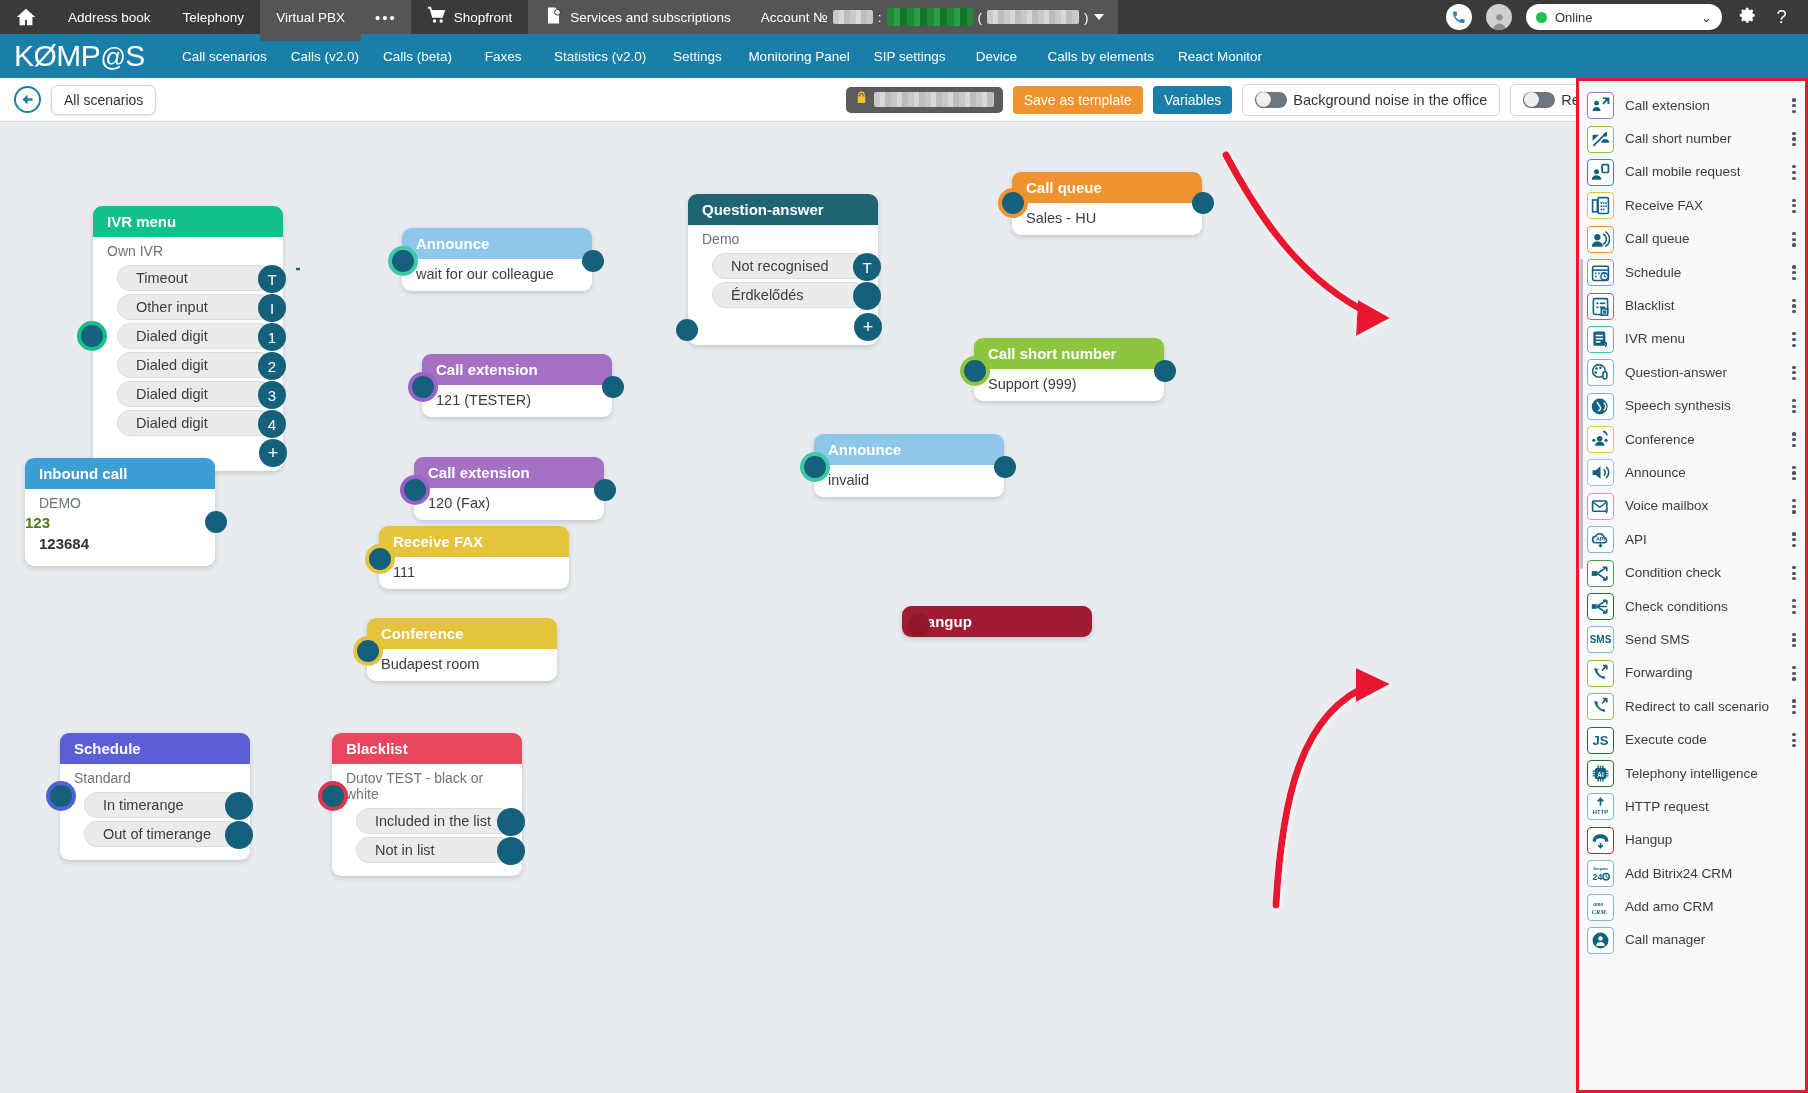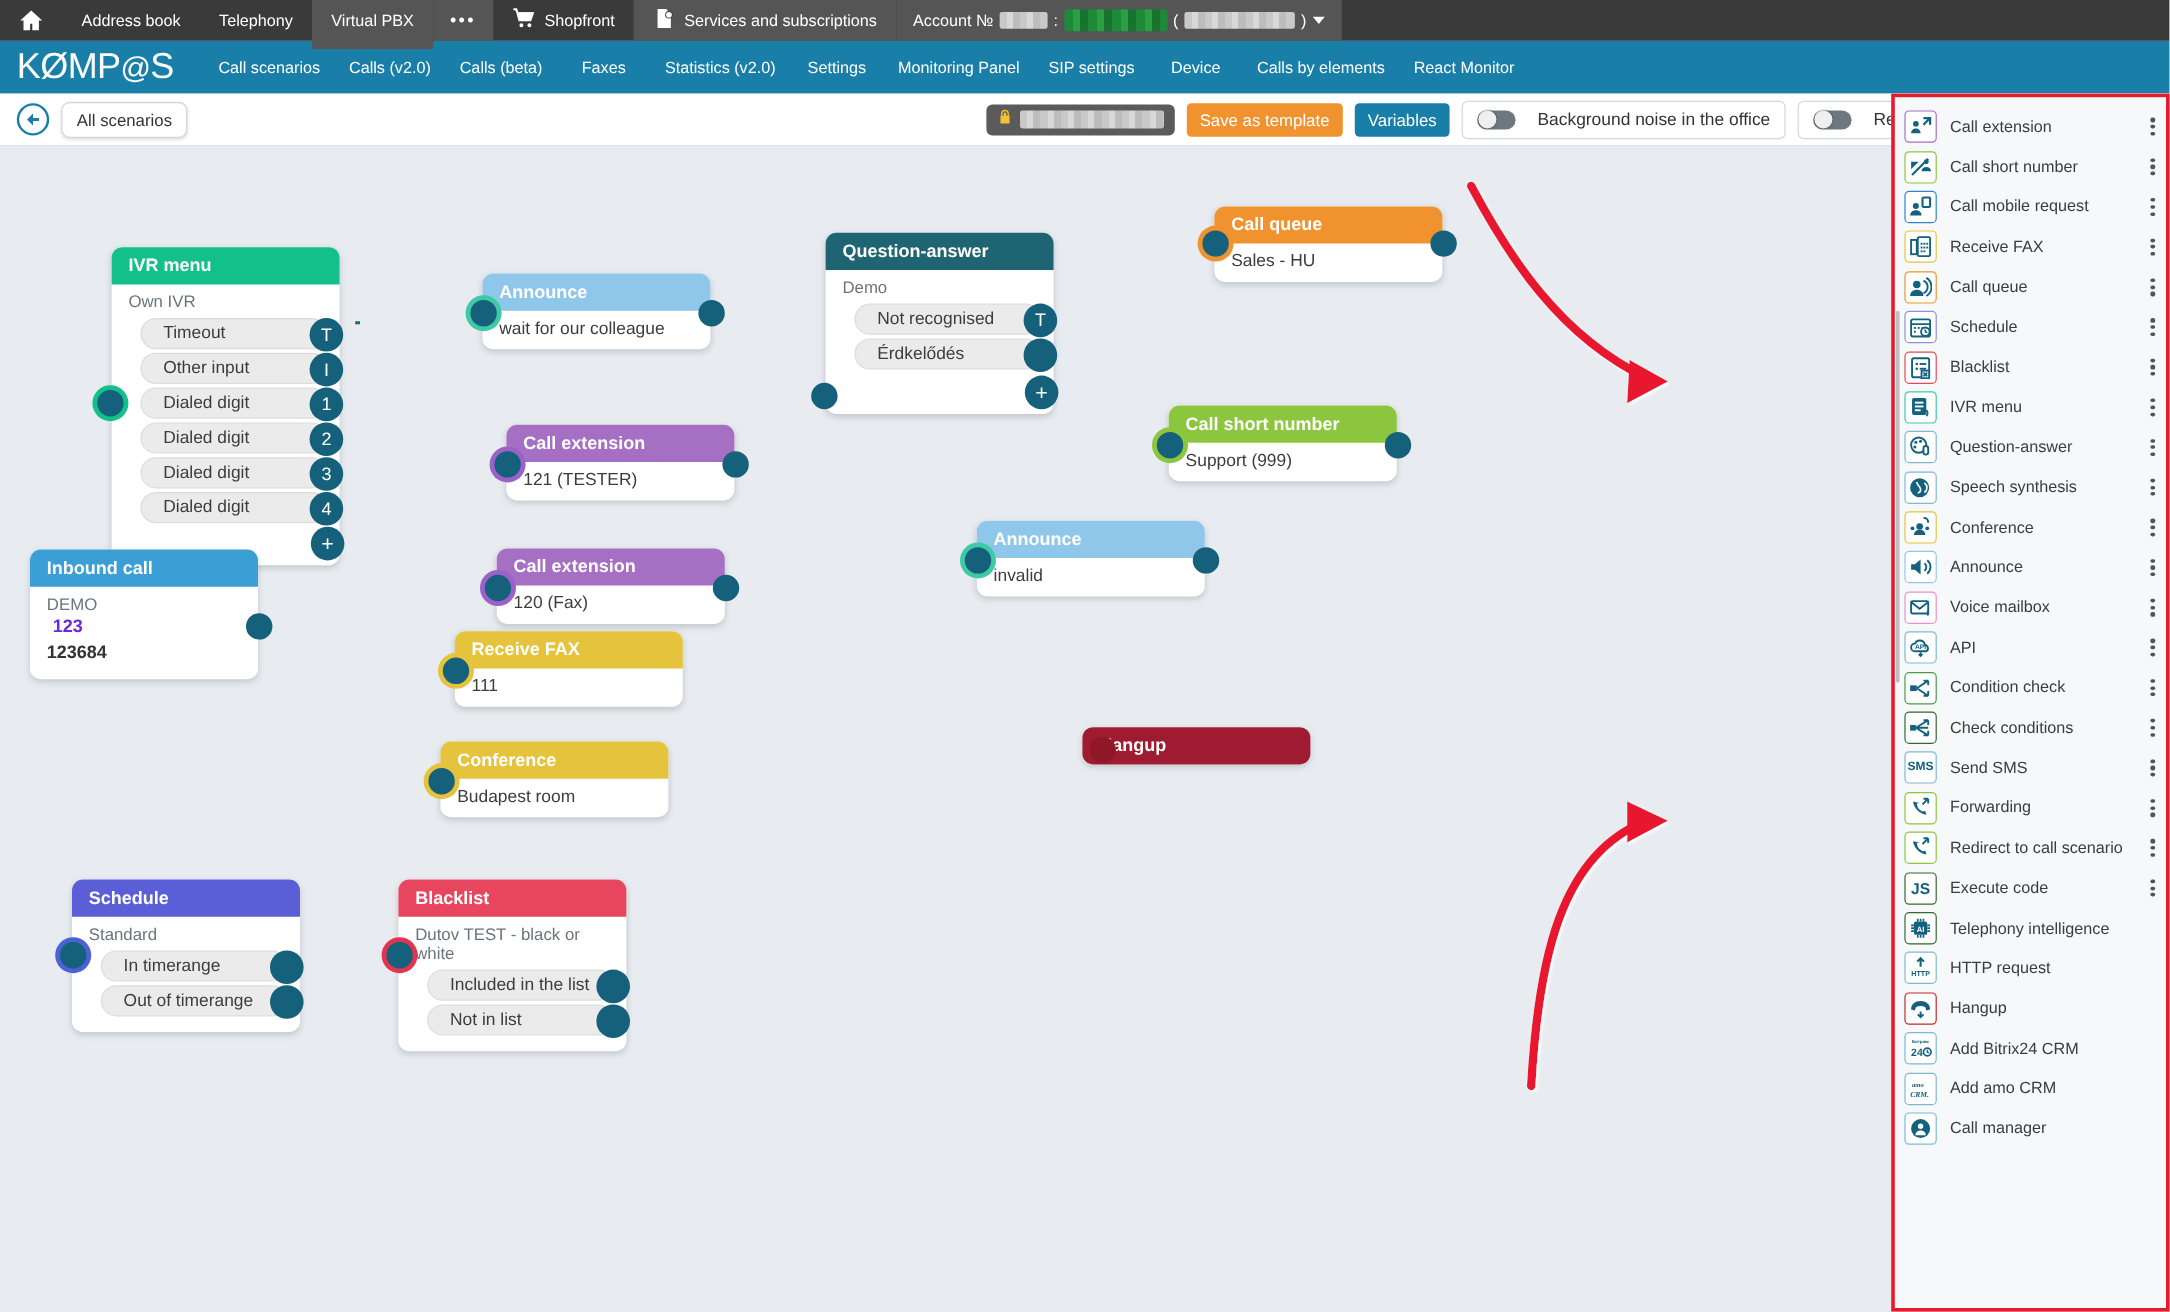--- a/index.html
+++ b/index.html
@@ -54,21 +54,21 @@
              border-bottom:1px solid #d6dbe0; position:relative;}
   .back-circ { width:27px;height:27px;border-radius:50%;border:2px solid #1a7fa8;display:flex;align-items:center;justify-content:center;cursor:pointer;}
   .back-circ svg{width:15px;height:15px;fill:#1a7fa8;}
   .pill-white { background:#fff;border:1px solid #cfd6dc;border-radius:7px;height:30px;display:flex;align-items:center;
                 padding:0 12px;font-size:14px;color:#333; }
   .tb-spacer { flex:1; }
   .lock-pill { background:#5b5b5b;border-radius:5px;height:26px;display:flex;align-items:center;gap:6px;padding:0 9px;}
   .lock-pill svg{width:13px;height:15px;fill:#f2c230;}
   .btn-orange { background:#f0932f;color:#fff;border:none;border-radius:4px;height:28px;padding:0 11px;font-size:14px;cursor:pointer;font-family:inherit;}
   .btn-blue { background:#1a7fa8;color:#fff;border:none;border-radius:4px;height:28px;padding:0 11px;font-size:14px;cursor:pointer;font-family:inherit;}
-  .switch-box { border:1px solid #d2d8dd;border-radius:5px;height:32px;display:flex;align-items:center;gap:18px;padding:0 12px;font-size:14.5px;color:#333;cursor:pointer;}
+  .switch-box { border:1px solid #d2d8dd;border-radius:5px;height:32px;display:flex;align-items:center;gap:6px;padding:0 12px;font-size:14.5px;color:#333;cursor:pointer;}
   .sw { width:32px;height:16px;border-radius:8px;background:#6d7780;position:relative;flex:0 0 auto;}
   .sw:before{content:"";position:absolute;width:15px;height:15px;border-radius:50%;background:#efefef;top:0.5px;left:1px;box-shadow:0 0 2px rgba(0,0,0,.4);}
   .zoom-sel { border:1px solid #d2d8dd;border-radius:5px;height:30px;width:76px;display:flex;align-items:center;
               justify-content:space-between;padding:0 8px;color:#9aa1a8;font-size:14px;cursor:pointer;}
 
   
   #canvas { position:absolute; left:0; top:122px; width:1575px; height:971px; background:#e8ecf0; overflow:hidden; }
   #edges { position:absolute;inset:0; }
 
   .node { position:absolute; border-radius:9px; background:#fff; box-shadow:0 2px 5px rgba(60,70,80,.22);}
@@ -153,20 +153,48 @@
   <div class="tb-account">
     <span>Account №</span>
     <span class="blurbox" style="width:40px"></span>
     <span>:</span>
     <span class="blurbox green" style="width:86px;height:18px"></span>
     <span>(</span>
     <span class="blurbox" style="width:92px"></span>
     <span>)</span>
     <span class="caret-dn"></span>
   </div>
+  <div class="tb-right">
+    <div class="circ-btn">
+      <svg viewBox="0 0 24 24">
+          <path d="M6.6 10.8c1.3 2.6 3.5 4.7 6.1 6.1l2-2c.3-.3.7-.4 1-.2 1.1.4 2.3.6 3.5.6.6 0 1 .4 1 1V20c0 .6-.4 1-1 1C10.3 21 3 13.7 3 4.7c0-.6.4-1 1-1h3.7c.6 0 1 .4 1 1 0 1.2.2 2.4.6 3.5.1.3 0 .7-.2 1z"></path>
+        </svg>
+    </div>
+    <div class="avatar-btn">
+      <svg viewBox="0 0 24 24">
+          <circle cx="12" cy="8" r="4"></circle>
+          <path d="M4 24c0-5 3.6-8 8-8s8 3 8 8z"></path>
+        </svg>
+    </div>
+    <div class="status-select">
+      <span class="dot-green"></span>
+      <span>Online</span>
+      <span class="chev">⌄</span>
+    </div>
+    <div class="gear">
+      <svg viewBox="0 0 24 24">
+          <path d="M12 8a4 4 0 100 8 4 4 0 000-8m9.4 2.5-2-.4a7.6 7.6 0 00-.8-1.9l1.2-1.6-1.8-1.8-1.6 1.2a7.6 7.6 0 00-1.9-.8l-.4-2h-2.6l-.4 2a7.6 7.6 0 00-1.9.8L7.6 4.8 5.8 6.6 7 8.2a7.6 7.6 0 00-.8 1.9l-2 .4v2.6l2 .4a7.6 7.6 0 00.8 1.9l-1.2 1.6 1.8 1.8 1.6-1.2a7.6 7.6 0 001.9.8l.4 2h2.6l.4-2a7.6 7.6 0 001.9-.8l1.6 1.2 1.8-1.8-1.2-1.6a7.6 7.6 0 00.8-1.9l2-.4z"></path>
+        </svg>
+    </div>
+    <div class="help">
+      <svg viewBox="0 0 24 24">
+          <text x="12" y="20" font-size="21" text-anchor="middle" fill="#fff" font-family="Liberation Sans">?</text>
+        </svg>
+    </div>
+  </div>
 </div>
 
 <div id="navbar">
   <div id="logo">
     <span><span>K</span><span>Ø</span><span>M</span><span>P</span><span class="at">@</span><span>S</span></span>
   </div>
   <div class="nav-item">
       <span>Call scenarios</span>
     </div>
   <div class="nav-item">
@@ -313,21 +341,21 @@
       <div style="height:22px;position:relative">
         <span class="knob plus" style="right:-14px;top:0">+</span>
       </div>
     </div>
     <span class="port green-ring" style="left:-12px;top:119px"></span>
   </div>
 
   <div class="node" style="left:25px;top:336px;width:190px;">
     <div class="hd" style="background:#3b9fd6">Inbound call</div>
     <div class="sub">DEMO</div>
-    <div style="padding:0 10px 4px 19px;font-size:15px;font-weight:bold;color:#6d28d9">123</div>
+    <div style="padding:0 10px 4px 0;font-size:15px;font-weight:bold;color:#4d7c0f">123</div>
     <div style="padding:0 0 14px 14px;font-size:15px;font-weight:bold;color:#333">123684</div>
     <span class="port" style="right:-12px;top:53px"></span>
   </div>
 
   <div class="node" style="left:402px;top:106px;width:190px;">
     <div class="hd" style="background:#8fc7ea">Announce</div>
     <div class="val">wait for our colleague</div>
     <span class="port cyan-ring" style="left:-10px;top:22px"></span>
     <span class="port" style="right:-12px;top:22px"></span>
   </div>

